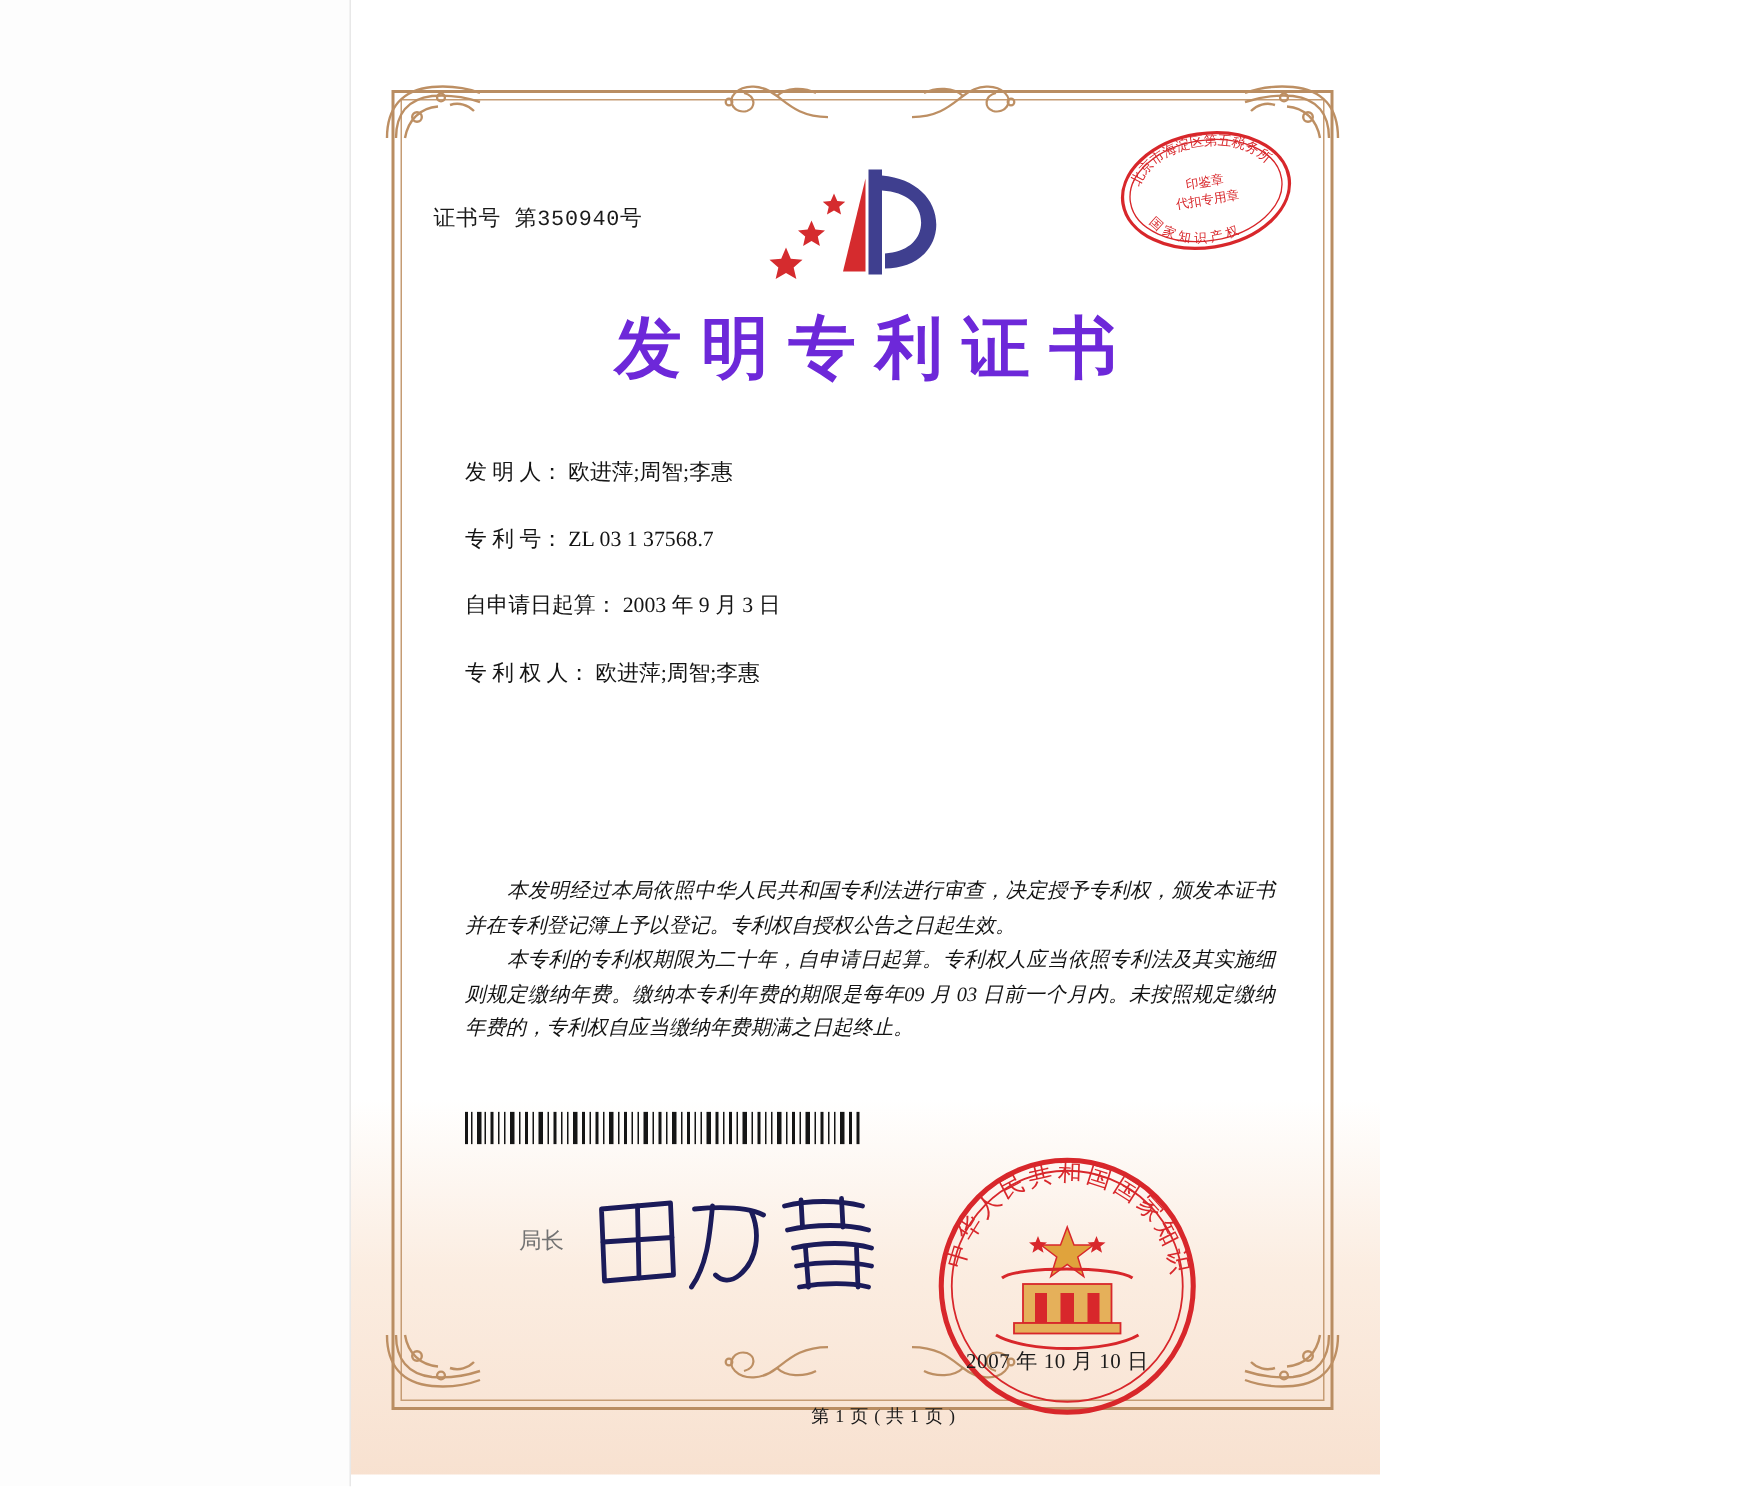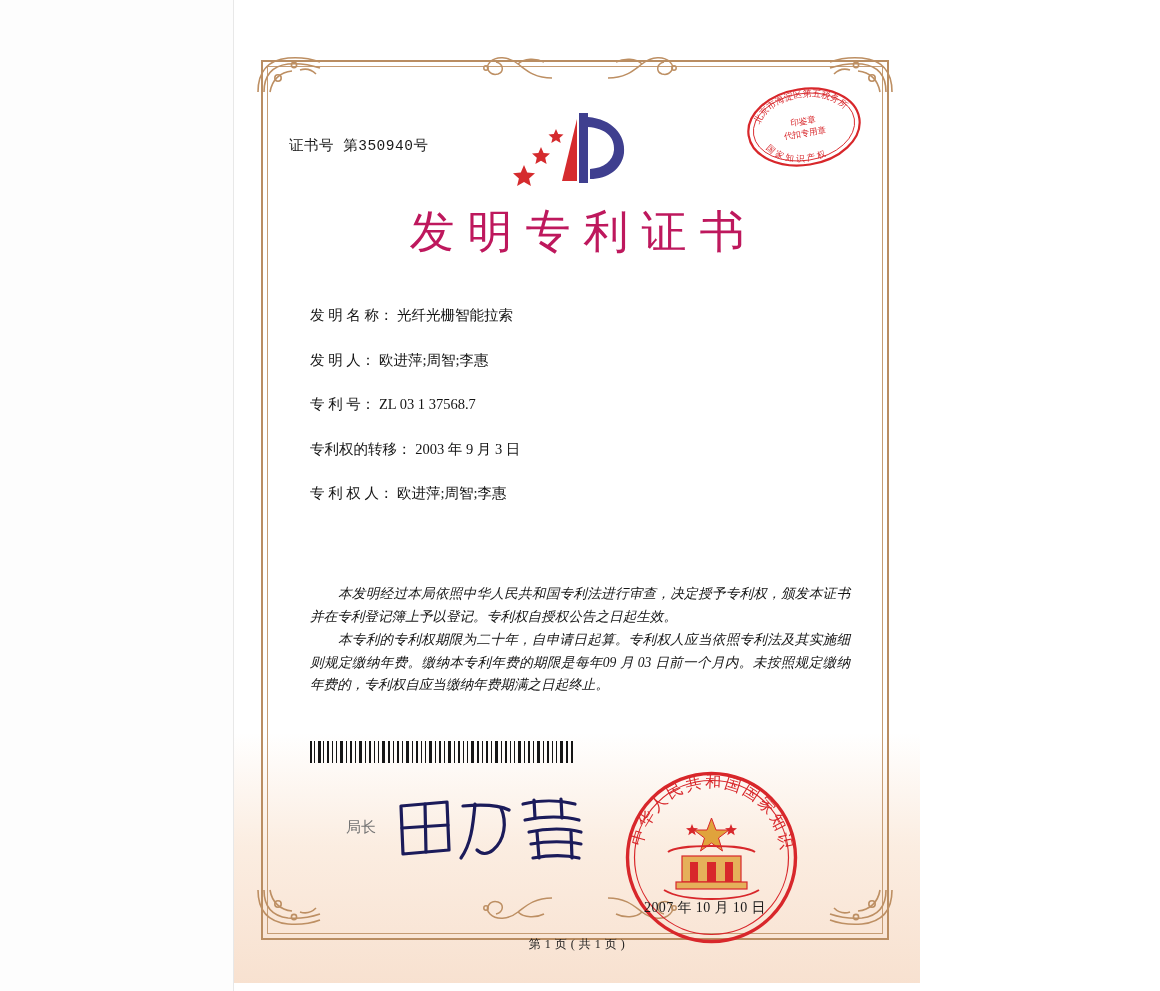--- a/index.html
+++ b/index.html
@@ -150,22 +150,22 @@
 
   
   .title {
     position: absolute;
     left: 0;
     top: 194px;
     width: 686px;
     text-align: center;
     font-size: 45px;
     letter-spacing: 13px;
-    font-weight: 400;
-    color: #be185d;
+    font-weight: 700;
+    color: #6d28d9;
     font-family: "DejaVu Serif", "Liberation Serif", serif;
     text-indent: 13px;
   }
 
   
   .fields {
     position: absolute;
     left: 76px;
     top: 298px;
     width: 540px;
@@ -250,20 +250,21 @@
   }
   .page-footer {
     position: absolute;
     left: 0;
     top: 928px;
     width: 686px;
     text-align: center;
     font-size: 12px;
     color: #1b1b1b;
     letter-spacing: 0.5px;
+    padding-left: 12px;
   }
 </style>
 </head>
 <body>
 
 <div id="page">
 
   <div class="scan-edge-left"></div>
   <div class="scan-edge-right"></div>
 
@@ -393,33 +394,29 @@
         </text>
         <text x="60" y="38" font-size="8.5" fill="#d8272b" text-anchor="middle" font-family="DejaVu Sans, sans-serif">印鉴章</text>
         <text x="60" y="50" font-size="8.5" fill="#d8272b" text-anchor="middle" font-family="DejaVu Sans, sans-serif">代扣专用章</text>
       </svg>
     </div>
 
     <div class="title">发明专利证书</div>
 
     <div class="fields">
       <div class="field-row">
-        <span class="field-label">发 明 名 称：</span>
-        <span class="field-value">光纤光栅智能拉索</span>
-      </div>
-      <div class="field-row">
         <span class="field-label">发 明 人：</span>
         <span class="field-value">欧进萍;周智;李惠</span>
       </div>
       <div class="field-row">
         <span class="field-label">专 利 号：</span>
         <span class="field-value">ZL 03 1 37568.7</span>
       </div>
       <div class="field-row">
-        <span class="field-label">专利权的转移：</span>
+        <span class="field-label">自申请日起算：</span>
         <span class="field-value">2003 年 9 月 3 日</span>
       </div>
       <div class="field-row">
         <span class="field-label">专 利 权 人：</span>
         <span class="field-value">欧进萍;周智;李惠</span>
       </div>
     </div>
 
     <div class="body-text">
       <p>本发明经过本局依照中华人民共和国专利法进行审查，决定授予专利权，颁发本证书并在专利登记簿上予以登记。专利权自授权公告之日起生效。</p>

